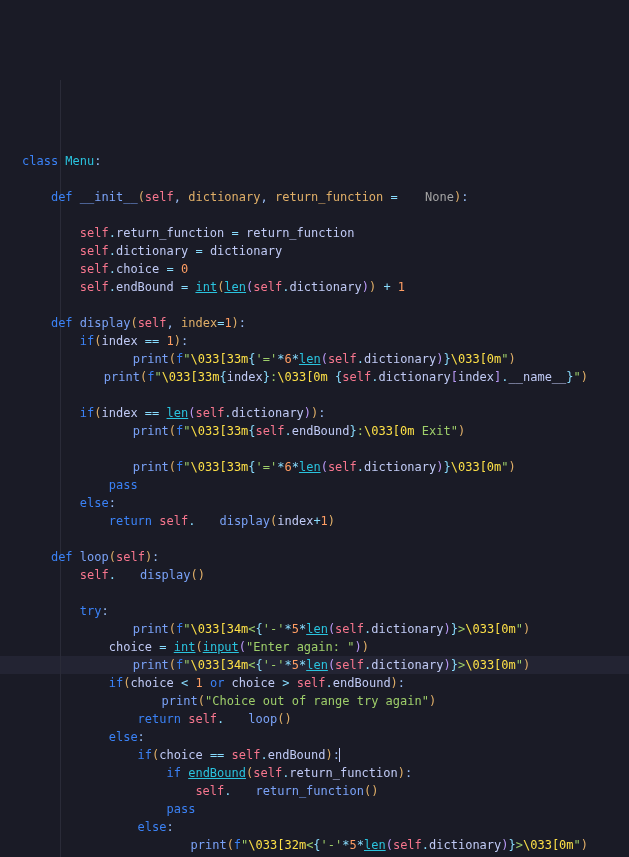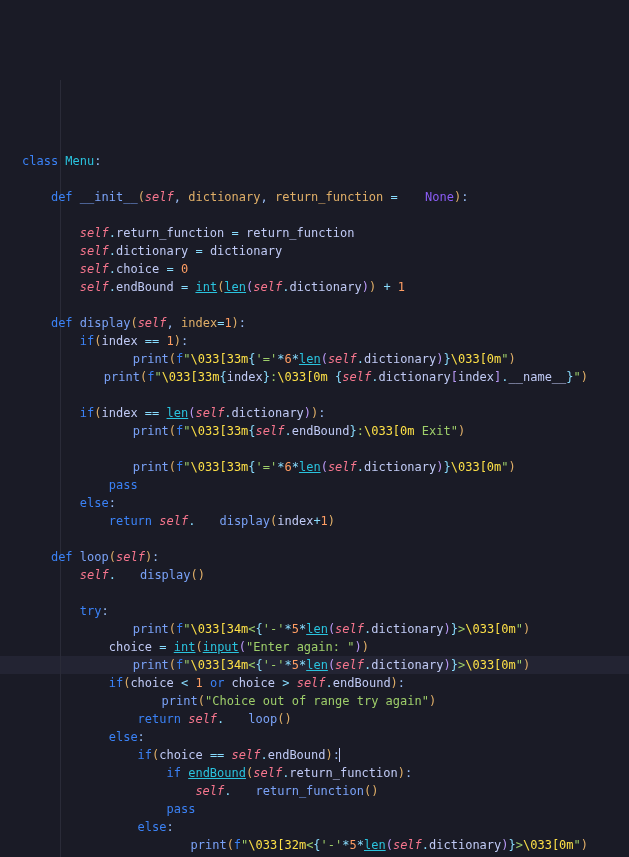--- a/index.html
+++ b/index.html
@@ -35,23 +35,23 @@
     background: #232433;
     top: calc(8px + 18px * 32);
   }
   .code {
     position: relative;
   }
   
   .kw      { color: #3b82f6; }
   .fn      { color: #7aa2f7; }         
   .fncall  { color: #7aa2f7; padding-left: 24px; }
-  .self    { color: #f7768e; font-style: italic; }
+  .self    { color: #f7768e; }
   .param   { color: #e0af68; }         
-  .const   { color: #8b5cf6; padding-left: 20px; }         
+  .const   { color: #a3a3a3; padding-left: 20px; }         
   .prop    { color: #c0caf5; }         
   .op      { color: #89ddff; }         
   .punc    { color: #9abdf5; }         
   .paren   { color: #e0af68; }         
   .paren2  { color: #bb9af7; }
   .num     { color: #ff9e64; }         
   .str     { color: #9ece6a; }         
   .strP    { color: #89ddff; }         
   .esc     { color: #fde047; }         
   .type    { color: #2ac3de; }         

